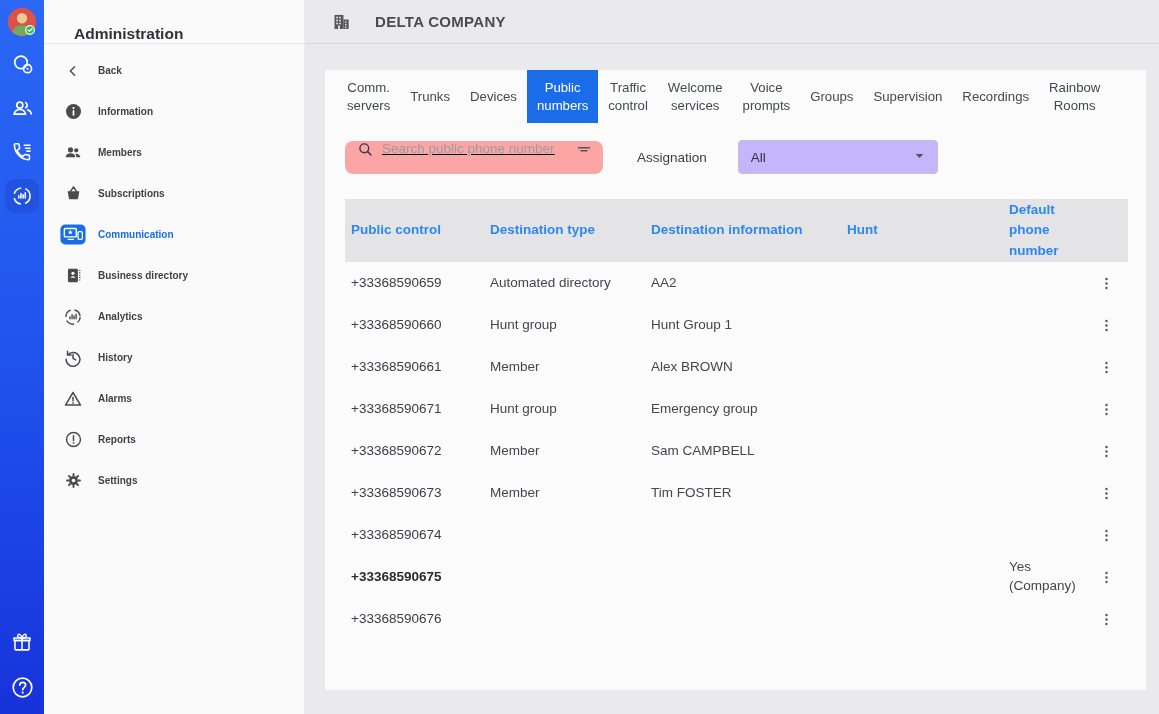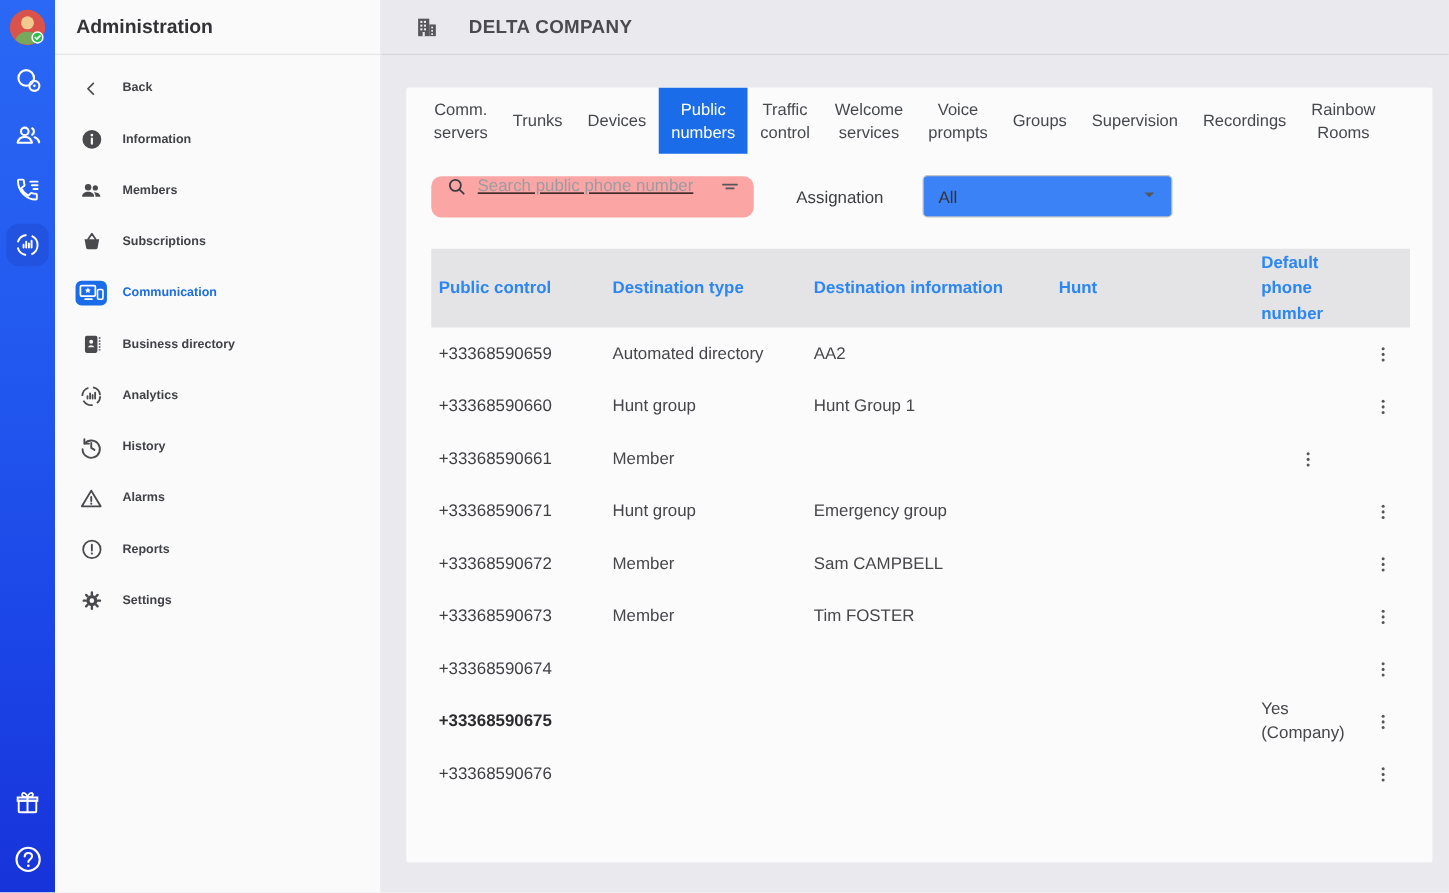--- a/index.html
+++ b/index.html
@@ -26,21 +26,21 @@
   .rail-btn svg { display:block; }
   .rail-btn.active { background: var(--rail-active,#2153e0); }
   .rail-spacer { flex:1; }
 
   
   .sidebar {
     width:261px; flex:0 0 261px; background:#fafafb; height:714px;
     border-right:1px solid #ececef;
   }
   .sidebar-header {
-    height:44px; display:flex; align-items:center; padding-left:17px;
+    height:44px; display:flex; align-items:flex-end; padding-left:30px;
     border-bottom:1px solid #e6e6e9;
   }
   .sidebar-title { font-size:15.5px; font-weight:700; color:#333337; }
   .sidebar-nav { padding-top:6px; }
   .side-item {
     display:flex; align-items:center; height:41px; padding-left:16px;
     cursor:pointer;
   }
   .s-icon { width:26px; display:flex; justify-content:center; align-items:center; flex:0 0 26px; }
   .s-label { margin-left:12px; font-size:10px; font-weight:600; color:#404247; }
@@ -79,21 +79,21 @@
   .search input {
     flex:1; border:none; outline:none; background:transparent;
     font-family:"Liberation Sans",sans-serif; font-size:13.5px; color:#333;
     margin-left:8px; min-width:0;
   }
   .search input::placeholder { color:#9b9ba1; }
   .assign { display:flex; align-items:center; margin-left:34px; }
   .assign-label { font-size:13.5px; color:#3c3e42; }
   .select {
     width:200px; height:34px; margin-left:31px; border:1px solid #c2c2c7; border-radius:4px;
-    background:#3b82f6; display:flex; align-items:center; justify-content:space-between;
+    background:#c4b5fd; display:flex; align-items:center; justify-content:space-between;
     padding:0 8px 0 12px; font-size:13.5px; color:#333; cursor:pointer;
   }
 
   
   .thead, .tr {
     display:grid;
     grid-template-columns:139px 161px 196px 162px 85px 1fr;
     align-items:center;
     margin:0 18px 0 20px;
     padding:0 0 0 6px;
@@ -449,20 +449,21 @@
                   <circle cx="12" cy="12" r="1.7" fill="#56565a"></circle>
                   <circle cx="12" cy="18.4" r="1.7" fill="#56565a"></circle>
                 </svg>
               </span>
             </div>
           </div>
 
           <div class="tr">
             <div class="td td-num">+33368590661</div>
             <div class="td">Member</div>
+            <div class="td">Alex BROWN</div>
             <div class="td"></div>
             <div class="td td-default"></div>
             <div class="td td-menu">
               <span class="kebab">
                 <svg viewBox="0 0 24 24" width="17" height="17">
                   <circle cx="12" cy="5.6" r="1.7" fill="#56565a"></circle>
                   <circle cx="12" cy="12" r="1.7" fill="#56565a"></circle>
                   <circle cx="12" cy="18.4" r="1.7" fill="#56565a"></circle>
                 </svg>
               </span>

